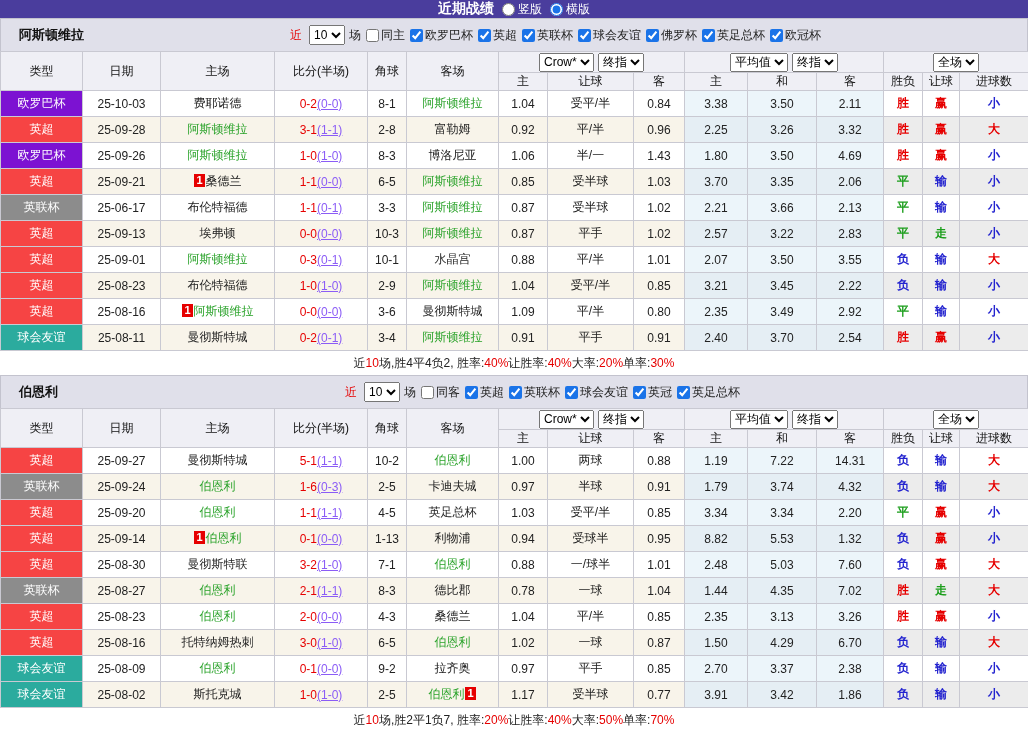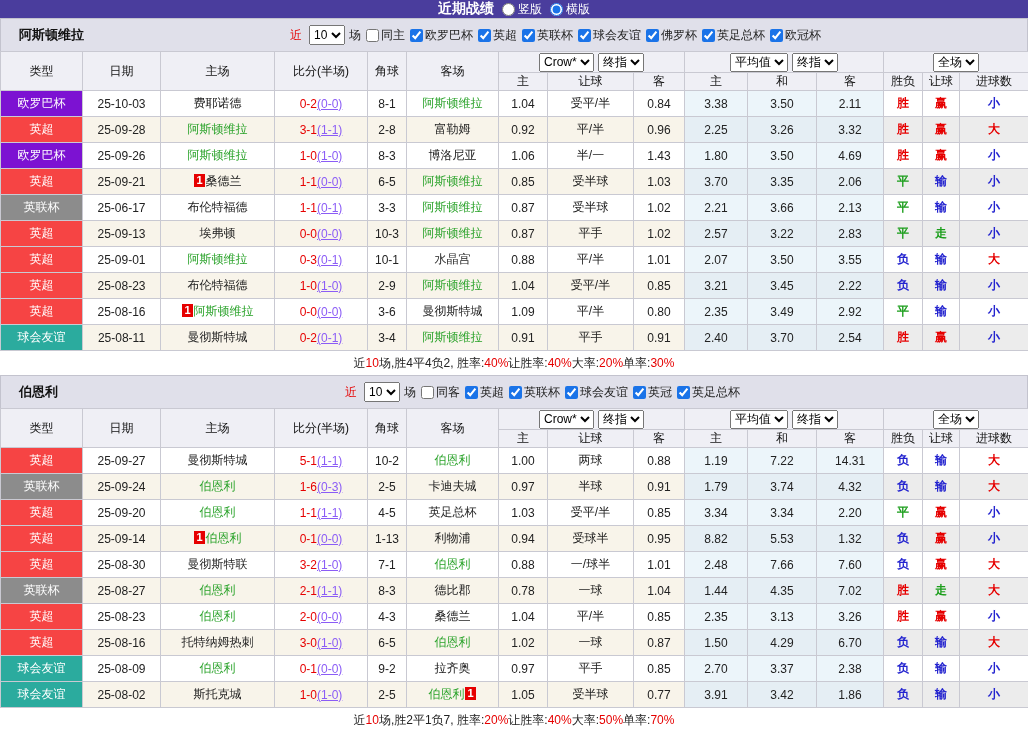--- a/index.html
+++ b/index.html
@@ -462,21 +462,21 @@
           <td class="league" style="background:#f64444">英超</td>
           <td>25-08-30</td>
           <td class="team-cell"><span class="">曼彻斯特联</span></td>
           <td><span class="red">3-2</span><span class="half">(1-0)</span></td>
           <td>7-1</td>
           <td class="team-cell"><span class="self">伯恩利</span></td>
           <td>0.88</td>
           <td>一/球半</td>
           <td>1.01</td>
           <td class="avg">2.48</td>
-          <td class="avg">7.66</td>
+          <td class="avg">5.03</td>
           <td class="avg">7.60</td>
           <td class="res blue">负</td>
           <td class="res red">赢</td>
           <td class="res red">大</td>
         </tr>
         <tr class="even">
           <td class="league" style="background:#8c8c8c">英联杯</td>
           <td>25-08-27</td>
           <td class="team-cell"><span class="self">伯恩利</span></td>
           <td><span class="red">2-1</span><span class="half">(1-1)</span></td>
@@ -543,21 +543,21 @@
           <td class="res blue">输</td>
           <td class="res blue">小</td>
         </tr>
         <tr class="even">
           <td class="league" style="background:#2bab9e">球会友谊</td>
           <td>25-08-02</td>
           <td class="team-cell"><span class="">斯托克城</span></td>
           <td><span class="red">1-0</span><span class="half">(1-0)</span></td>
           <td>2-5</td>
           <td class="team-cell"><span class="self">伯恩利</span><span class="card">1</span></td>
-          <td>1.05</td>
+          <td>1.17</td>
           <td>受半球</td>
           <td>0.77</td>
           <td class="avg">3.91</td>
           <td class="avg">3.42</td>
           <td class="avg">1.86</td>
           <td class="res blue">负</td>
           <td class="res blue">输</td>
           <td class="res blue">小</td>
         </tr>
       </tbody>

